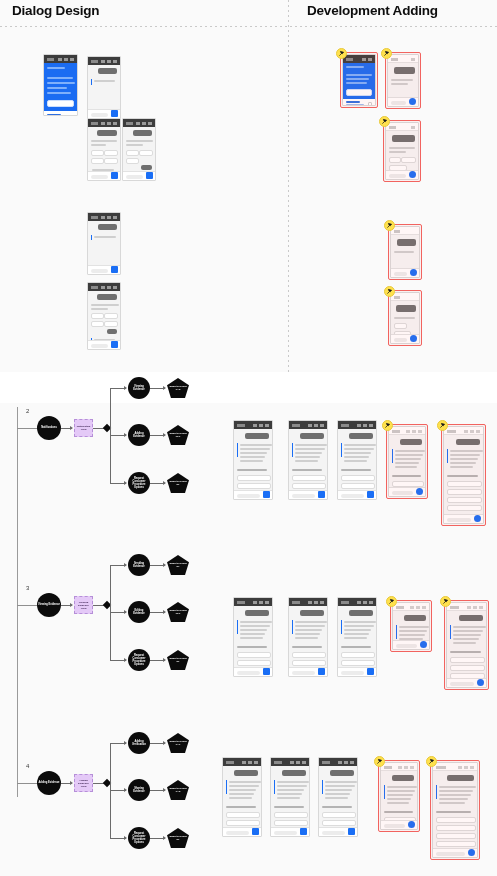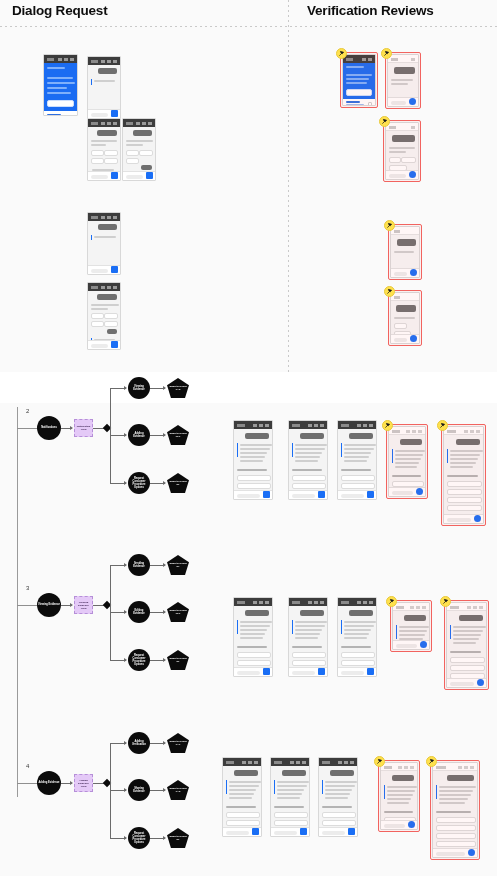--- a/index.html
+++ b/index.html
@@ -115,22 +115,22 @@
   }
   .pent span { color:#ffffff; font-size:2.5px; line-height:3px; font-weight:bold; padding:0 1px; }
   .row-num { position:absolute; font-size:6px; color:#3a3a3a; font-weight:normal; }
 </style>
 </head>
 <body>
 
 <div class="section" id="top-section">
 
   <div class="header-row">
-    <div class="col-title" id="title-dialog">Dialog Request</div>
-    <div class="col-title" id="title-dev">Verification Reviews</div>
+    <div class="col-title" id="title-dialog">Dialog Design</div>
+    <div class="col-title" id="title-dev">Development Adding</div>
   </div>
   <div class="hdr-rule"></div>
   <div class="col-divider"></div>
 
   <div class="phone" style="left:43px;top:54px;width:35px;height:62px;">
     <div class="ph-bar">
         <div class="t"></div>
       <div class="ic" style="right:3px"></div>
         <div class="ic" style="right:9px"></div>
         <div class="ic" style="right:15px"></div>

